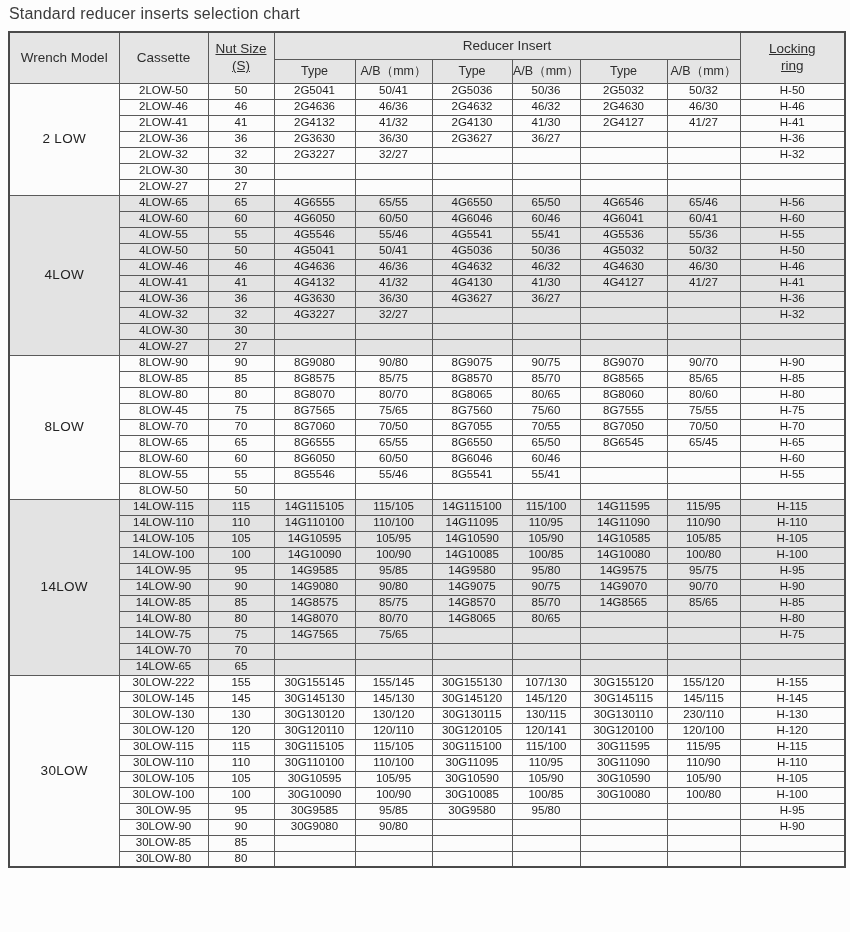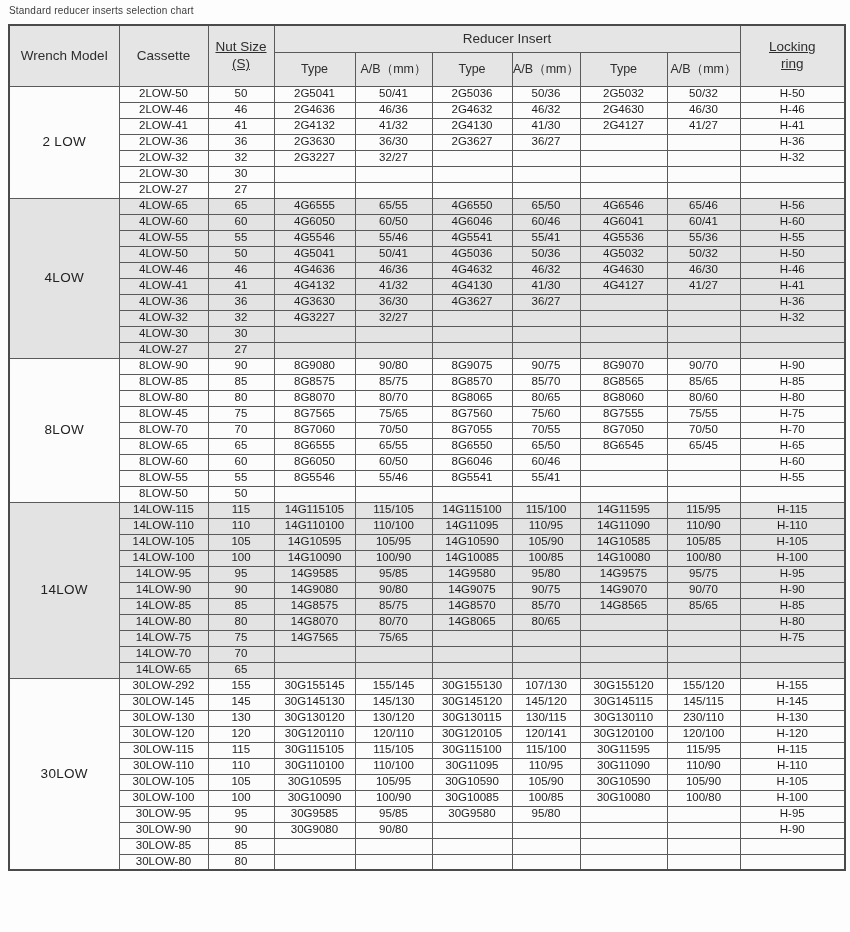--- a/index.html
+++ b/index.html
@@ -6,21 +6,21 @@
   html, body {
     margin: 0; padding: 0;
     width: 850px; height: 932px;
     background: var(--page-bg, #fdfdfd);
     font-family: "Liberation Sans", sans-serif;
     color: var(--text, #222222);
     overflow: hidden;
   }
   .page { padding: 3px 7px 0 8px; }
   .title {
-    font-size: 10px;
+    font-size: 16px;
     font-weight: 400;
     color: var(--title-color, #3c3c3c);
     margin: 2px 0 8px 1px;
     letter-spacing: 0.2px;
   }
   table.chart {
     border-collapse: collapse;
     width: 836px;
     table-layout: fixed;
   }
@@ -31,21 +31,21 @@
     border: 2px solid var(--frame, #4a4a4a);
   }
   thead th {
     background: var(--header-bg, #e5e5e5);
     font-weight: 400;
     font-size: 13.5px;
     color: #2e2e2e;
     padding: 1px 0;
   }
   thead tr.h1 th { height: 27px; }
-  thead tr.h2 th { height: 34px; font-size: 12.5px; }
+  thead tr.h2 th { height: 24px; font-size: 12.5px; }
   thead th .line { display: block; line-height: 1.25; text-decoration: underline; }
   tbody td {
     font-size: 11.5px;
     text-align: center;
     vertical-align: middle;
     height: 16px;
     padding: 0 2px;
     line-height: 1;
     color: #1e1e1e;
     background: var(--row-bg, #fcfcfc);
@@ -509,21 +509,21 @@
           <td></td>
           <td></td>
           <td></td>
           <td></td>
           <td></td>
           <td></td>
           <td></td>
         </tr>
         <tr>
           <td rowspan="12" class="model-cell">30LOW</td>
-          <td>30LOW-292</td>
+          <td>30LOW-222</td>
           <td>155</td>
           <td>30G155145</td>
           <td>155/145</td>
           <td>30G155130</td>
           <td>107/130</td>
           <td>30G155120</td>
           <td>155/120</td>
           <td>H-155</td>
         </tr>
         <tr>

